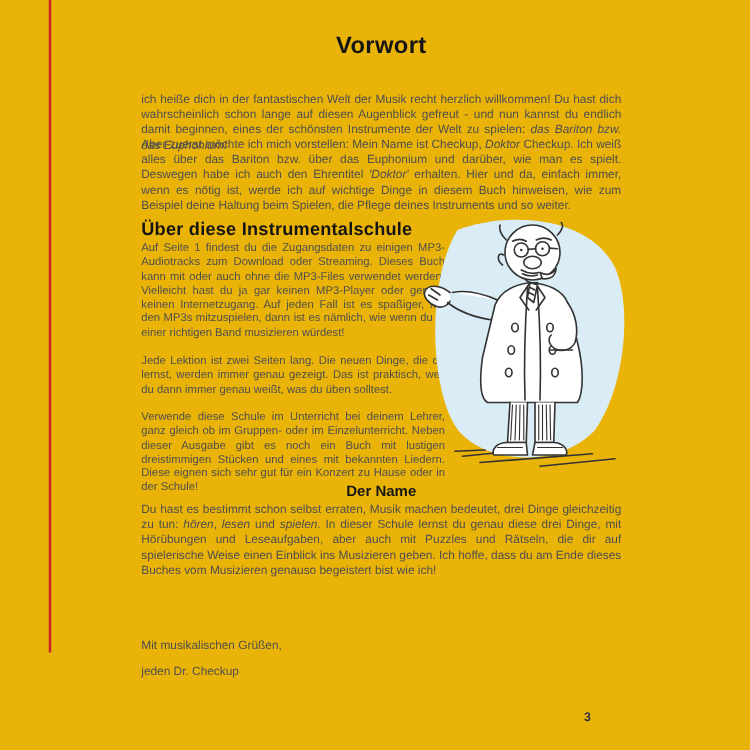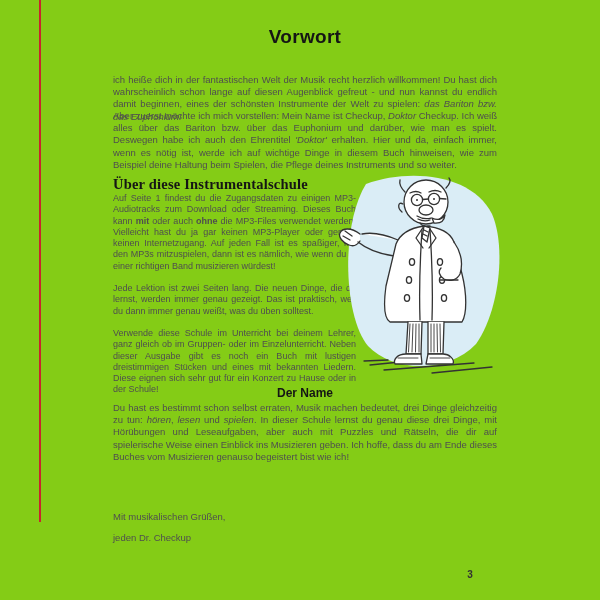--- a/index.html
+++ b/index.html
@@ -1,47 +1,47 @@
 <!DOCTYPE html>
 <html style="--accent: #c9252c;"><head>
 <meta charset="utf-8">
 <style>
   html,body{margin:0;padding:0;background:#ffffff;}
   .page{
-    position:relative;width:600px;height:600px;background:#84cc16;overflow:hidden;
+    position:relative;width:600px;height:600px;background:#eab308;overflow:hidden;
     font-family:"Liberation Sans","DejaVu Sans",sans-serif;color:#4f4f4f;
   }
   .red-rule{position:absolute;left:39px;top:0;width:2px;height:522px;background:var(--accent,#c9252c);}
   .abs{position:absolute;}
   .doc-title{left:113px;top:26px;width:384px;text-align:center;font-size:19px;font-weight:700;color:#151515;letter-spacing:.3px;}
   .h-center{left:113px;width:384px;text-align:center;font-size:12px;font-weight:700;color:#151515;}
   .h-left{left:113px;font-size:14.5px;font-weight:700;color:#151515;letter-spacing:.2px;}
   .para{font-size:9.5px;line-height:12.2px;text-align:justify;color:#4f4f4f;}
   .wide{left:113px;width:384px;}
   .col{left:113px;width:243px;}
   .col .para{font-size:9px;line-height:11.3px;margin:0 0 11px 0;}
-  .b{font-weight:700;}
+  .b{font-weight:400;}
   .i{font-style:italic;}
   .illustration{left:336px;top:168px;width:172px;height:214px;}
   .closing-line{left:113px;font-size:9.5px;color:#4f4f4f;}
   .page-number{left:460px;top:569px;width:20px;text-align:center;font-size:10px;font-weight:700;color:#333333;}
 </style>
 </head>
 <body>
 
 <div class="page">
 
   <div class="red-rule"></div>
 
   <div class="abs doc-title">Vorwort</div>
 
   <p class="abs para wide" style="top:74px;margin:0;"><span>ich heiße dich in der fantastischen Welt der Musik recht herzlich willkommen! Du hast dich wahrscheinlich schon lange auf diesen Augenblick gefreut - und nun kannst du endlich damit beginnen, eines der schönsten Instrumente der Welt zu spielen: </span><span class="i">das Bariton bzw. das Euphonium!</span></p>
   <p class="abs para wide" style="top:110px;margin:0;"><span>Aber zuerst möchte ich mich vorstellen: Mein Name ist Checkup, </span><span class="i">Doktor</span><span> Checkup. Ich weiß alles über das Bariton bzw. über das Euphonium und darüber, wie man es spielt. Deswegen habe ich auch den Ehrentitel </span><span class="i">'Doktor'</span><span> erhalten. Hier und da, einfach immer, wenn es nötig ist, werde ich auf wichtige Dinge in diesem Buch hinweisen, wie zum Beispiel deine Haltung beim Spielen, die Pflege deines Instruments und so weiter.</span></p>
 
-  <div class="abs h-left" style="top:176px;font-family:Liberation Serif, serif;">Über diese Instrumentalschule</div>
+  <div class="abs h-left" style="top:176px;">Über diese Instrumentalschule</div>
   <div class="abs col" style="top:193px;">
     <p class="para"><span>Auf Seite 1 findest du die Zugangsdaten zu einigen MP3-Audiotracks zum Download oder Streaming. Dieses Buch kann </span><span class="b">mit</span><span> oder auch </span><span class="b">ohne</span><span> die MP3-Files verwendet werden. Vielleicht hast du ja gar keinen MP3-Player oder gerade keinen Internetzugang. Auf jeden Fall ist es spaßiger, mit den MP3s mitzuspielen, dann ist es nämlich, wie wenn du in einer richtigen Band musizieren würdest!</span></p>
     <p class="para"><span>Jede Lektion ist zwei Seiten lang. Die neuen Dinge, die du lernst, werden immer genau gezeigt. Das ist praktisch, weil du dann immer genau weißt, was du üben solltest.</span></p>
     <p class="para"><span>Verwende diese Schule im Unterricht bei deinem Lehrer, ganz gleich ob im Gruppen- oder im Einzelunterricht. Neben dieser Ausgabe gibt es noch ein Buch mit lustigen dreistimmigen Stücken und eines mit bekannten Liedern. Diese eignen sich sehr gut für ein Konzert zu Hause oder in der Schule!</span></p>
   </div>
 
   <div class="abs illustration">
     <svg width="172" height="214" viewBox="0 0 172 214" xmlns="http://www.w3.org/2000/svg">
 
       <path d="M30,16 C74,0 136,6 156,46 C170,78 164,142 140,176 C112,206 56,204 32,178 C8,150 4,58 30,16 Z" fill="#daedf6" stroke="none"></path>

